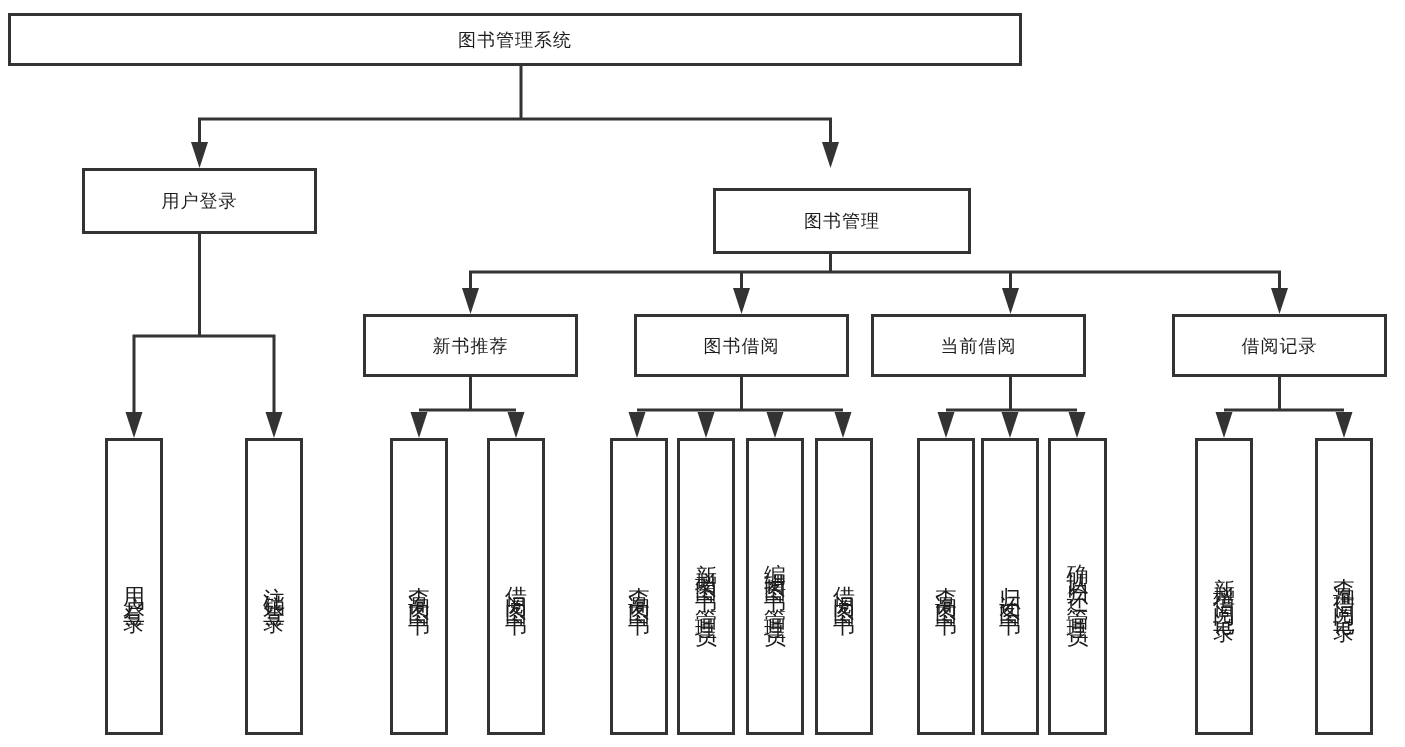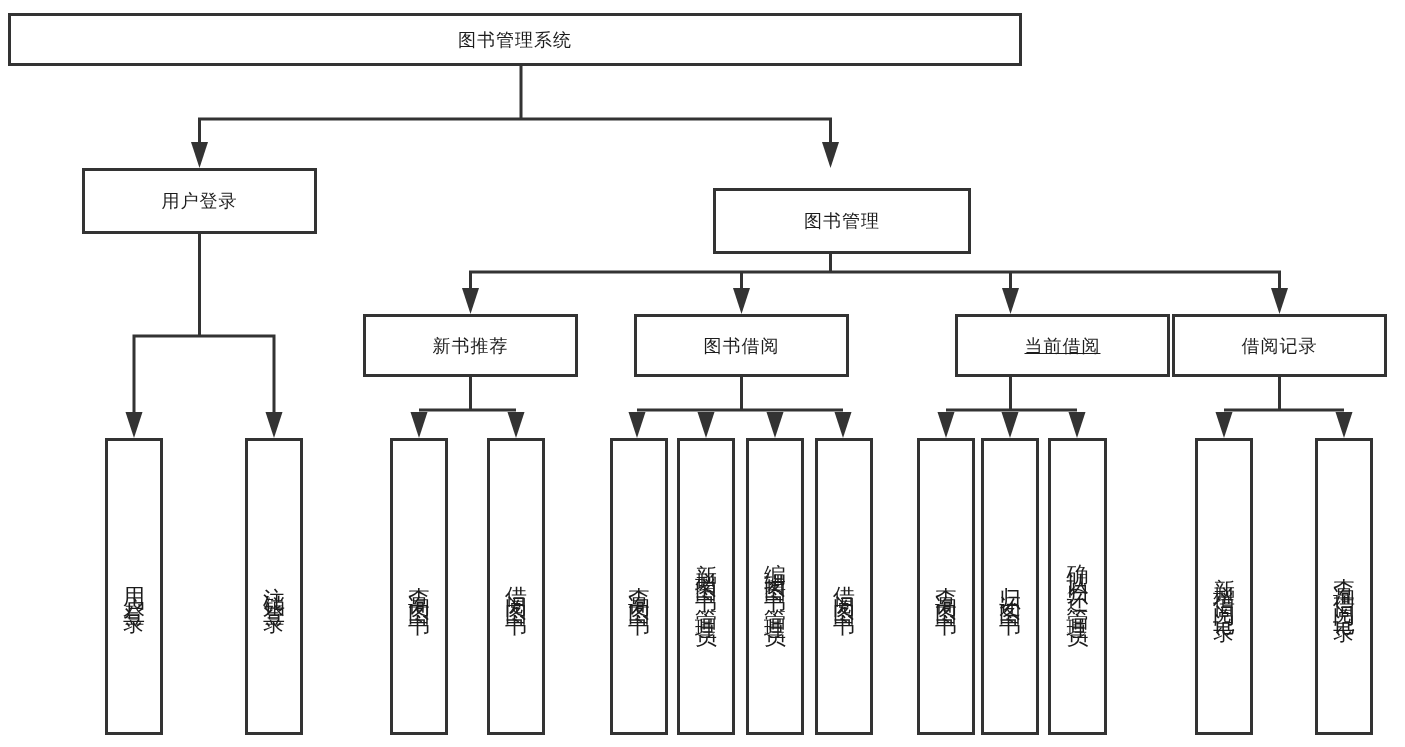--- a/index.html
+++ b/index.html
@@ -104,21 +104,21 @@
   <div class="box hbox" style="left:713px; top:156px; width:258px; height:66px;margin-top:32px;">
     <span>图书管理</span>
   </div>
 
   <div class="box hbox" style="left:363px; top:314px; width:215px; height:63px;">
     <span>新书推荐</span>
   </div>
   <div class="box hbox" style="left:634px; top:314px; width:215px; height:63px;">
     <span>图书借阅</span>
   </div>
-  <div class="box hbox" style="left:955px; top:314px; width:215px; height:63px;text-decoration:underline;">
+  <div class="box hbox" style="left:871px; top:314px; width:215px; height:63px;">
     <span>当前借阅</span>
   </div>
   <div class="box hbox" style="left:1172px; top:314px; width:215px; height:63px;">
     <span>借阅记录</span>
   </div>
 
   <div class="box vbox" style="left:105px; top:438px; width:58px; height:297px;">
     <span class="vtext">用户登录</span>
   </div>
   <div class="box vbox" style="left:245px; top:438px; width:58px; height:297px;">

